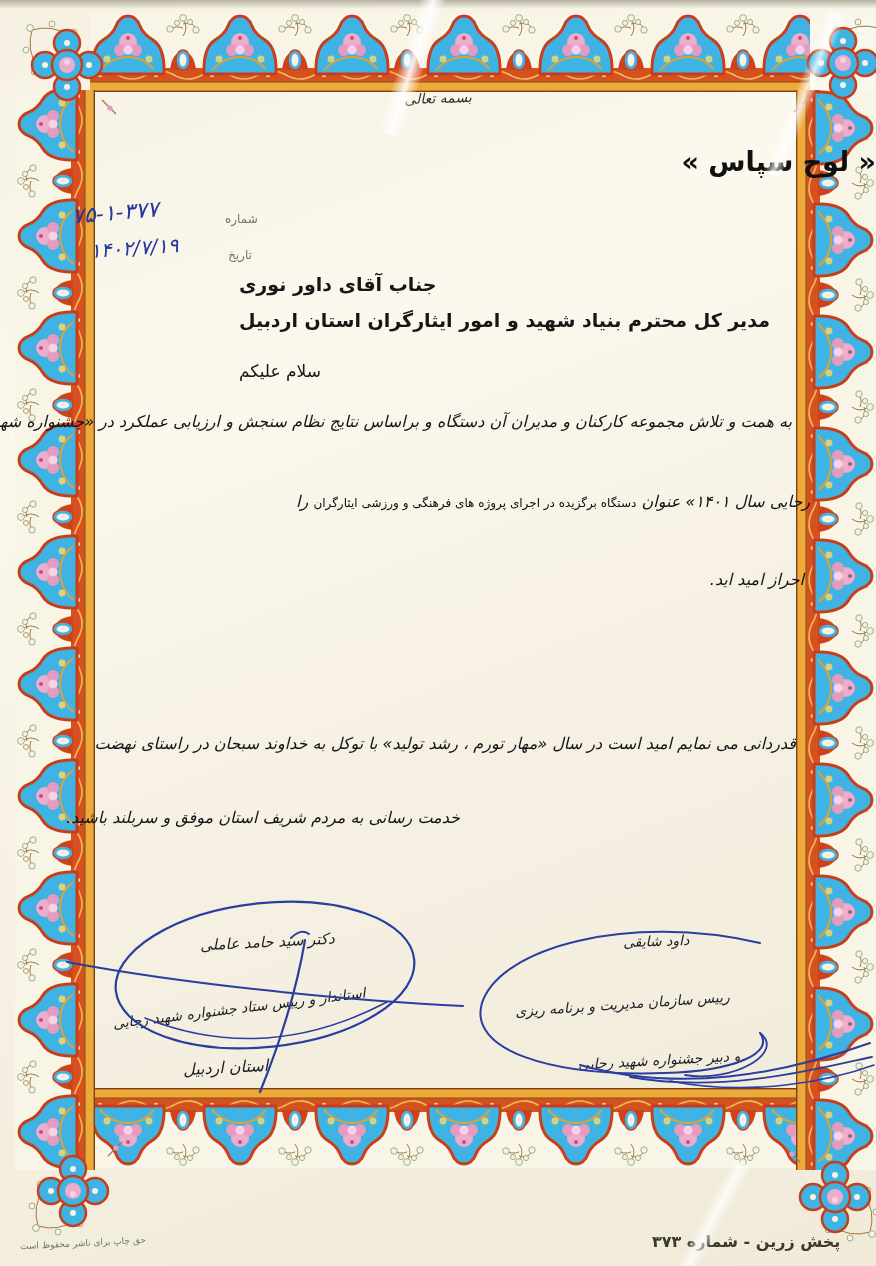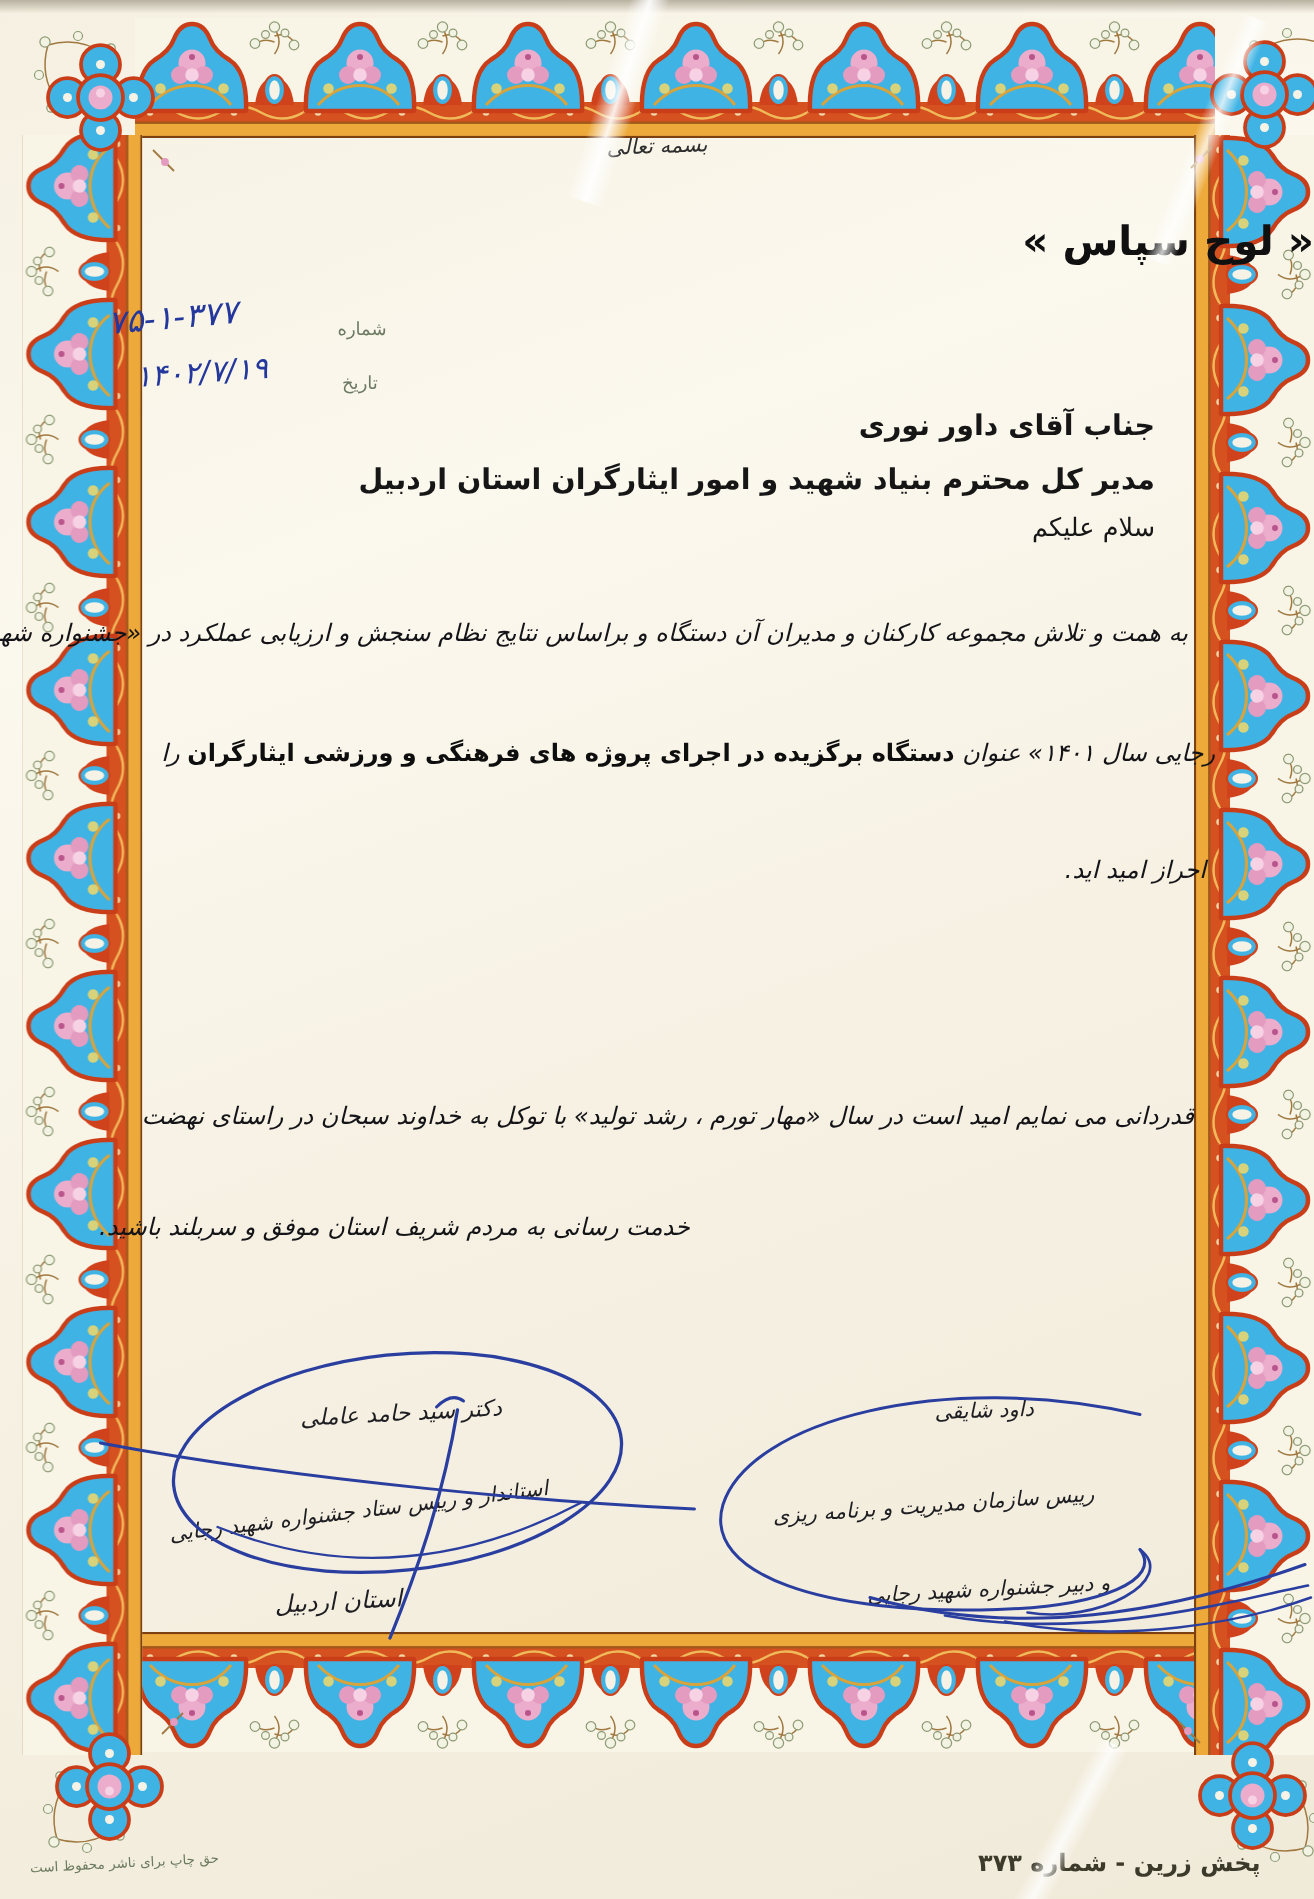--- a/index.html
+++ b/index.html
@@ -14,25 +14,25 @@
   .edge-top{position:absolute;left:0;top:0;width:876px;height:9px;
     background:linear-gradient(#b8b1a1,rgba(184,177,161,0));}
   .streak{position:absolute;pointer-events:none;
     background:linear-gradient(90deg,rgba(255,255,255,0),rgba(255,255,255,.9),rgba(255,255,255,0));}
   .bismillah{top:90px;left:0;width:100%;text-align:center;font-size:14px;font-style:italic;
     color:#2e2e2e;transform:rotate(-2deg);}
   .title{top:146px;left:0;width:100%;text-align:right;font-size:27px;font-weight:bold;
     letter-spacing:1px;color:#101010;}
   .meta-label{font-size:12px;color:#6d7a63;white-space:nowrap;}
   .meta-value{font-size:22px;font-style:italic;color:#23379c;white-space:nowrap;font-weight:500;}
-  .addr{top:266px;right:106px;text-align:right;}
+  .addr{top:266px;right:106px;text-align:left;}
   .addr .l{font-weight:bold;font-size:19px;line-height:36px;white-space:nowrap;}
-  .addr .s{font-size:17px;font-weight:normal;margin-top:4px;white-space:nowrap;}
+  .addr .s{font-size:17px;font-weight:normal;margin-top:23px;white-space:nowrap;}
   .cal{position:absolute;font-style:italic;font-size:16px;white-space:nowrap;color:#141418;}
-  .cal b{font-style:normal;font-weight:bold;font-size:16px;color:#0e0e0e;}
+  .cal b{font-style:normal;font-weight:normal;font-size:12px;color:#0e0e0e;}
   .sig-text{position:absolute;font-style:italic;white-space:nowrap;color:#1d1d22;}
   .footer-l{position:absolute;left:20px;top:1238px;font-size:9px;color:#6b7a5e;transform:rotate(-3deg);white-space:nowrap;}
   .footer-r{position:absolute;left:652px;top:1232px;font-size:16px;font-weight:600;color:#3c3a2b;white-space:nowrap;}
 </style>
 </head>
 <body>
 
 <div class="page">
 
   <svg width="0" height="0" style="position:absolute">

